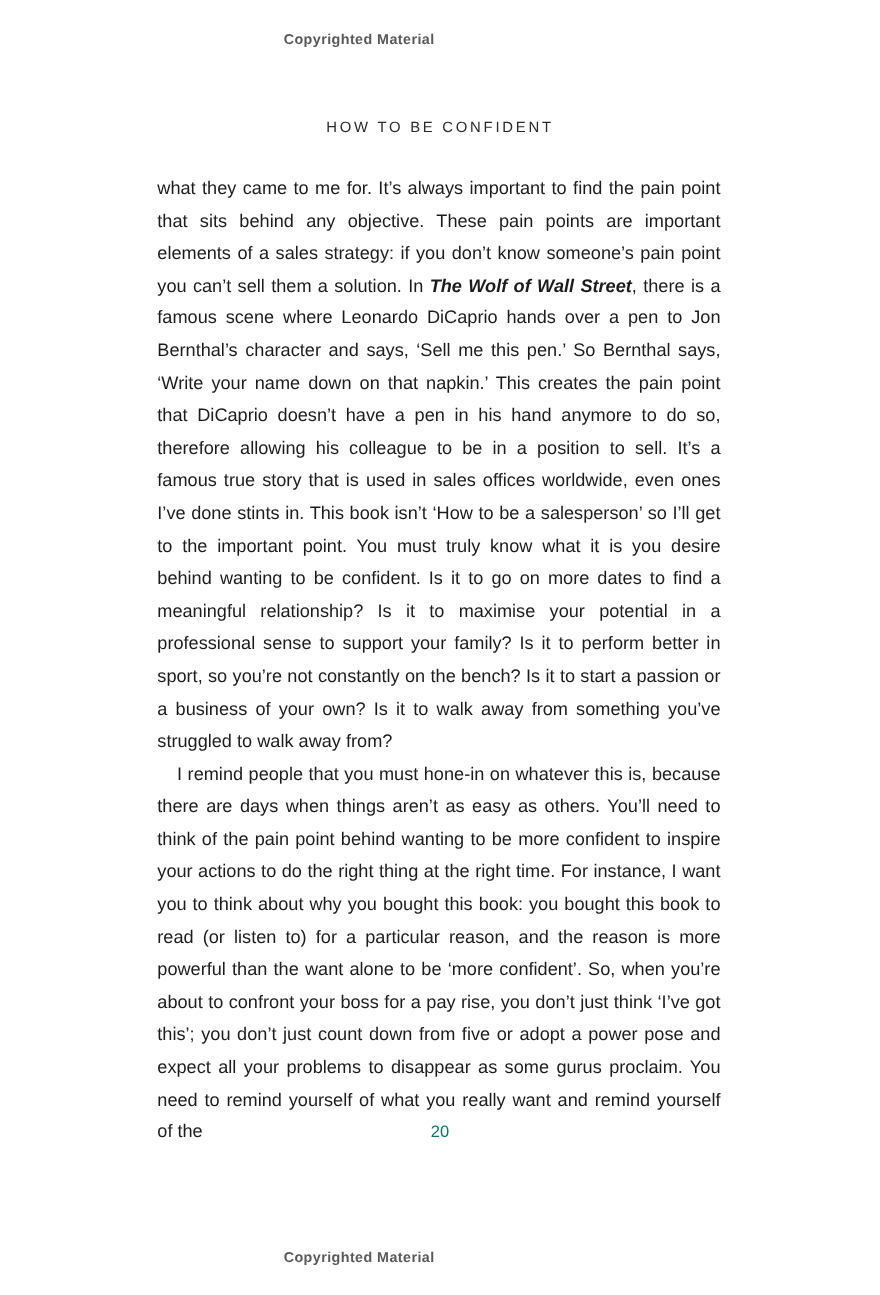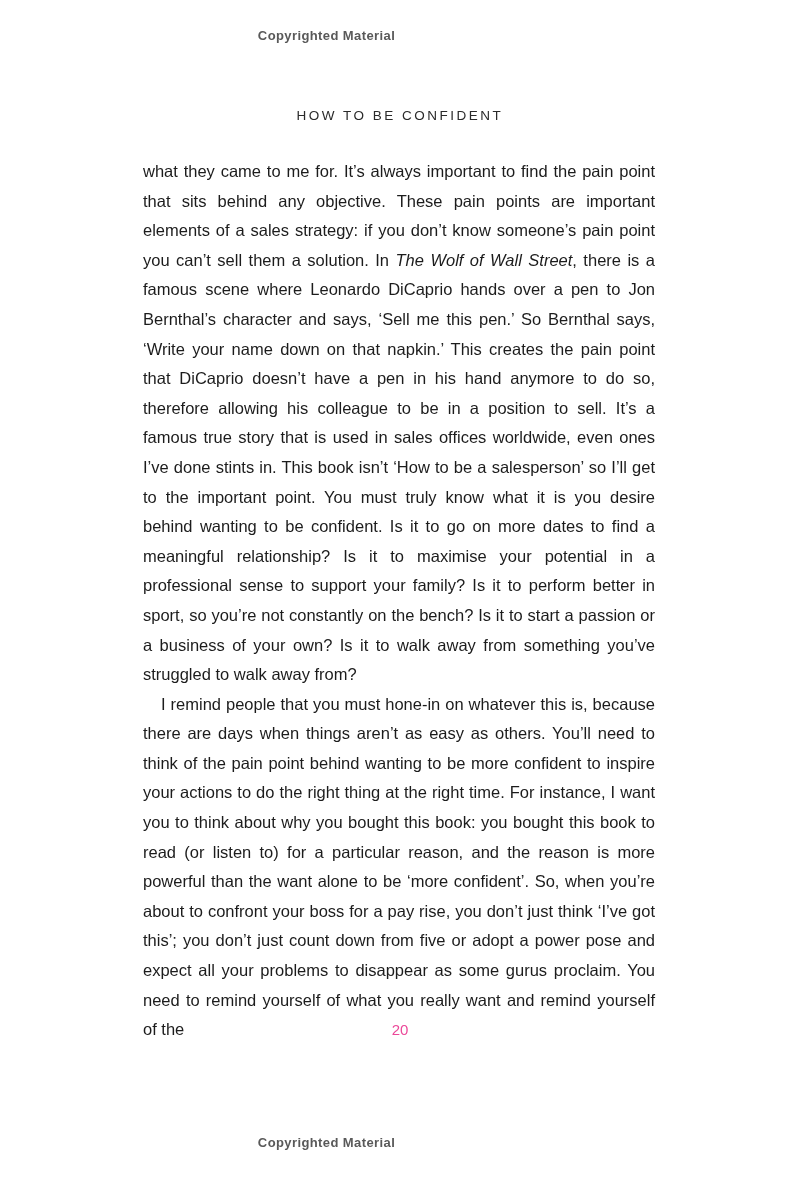--- a/index.html
+++ b/index.html
@@ -49,28 +49,29 @@
     text-align: justify;
   }
   .body-text p {
     margin: 0;
   }
   .body-text p.indent {
     text-indent: 18px;
   }
   .body-text .italic {
     font-style: italic;
+    font-weight: bold;
   }
   .page-number {
     position: absolute;
     top: 1021px;
     left: 0;
     width: 800px;
     text-align: center;
-    color: #ec4899;
+    color: #0f766e;
     font-size: 15px;
   }
 </style>
 </head>
 <body>
 
 <div class="page">
 
   <div class="copyright top">Copyrighted Material</div>
 

